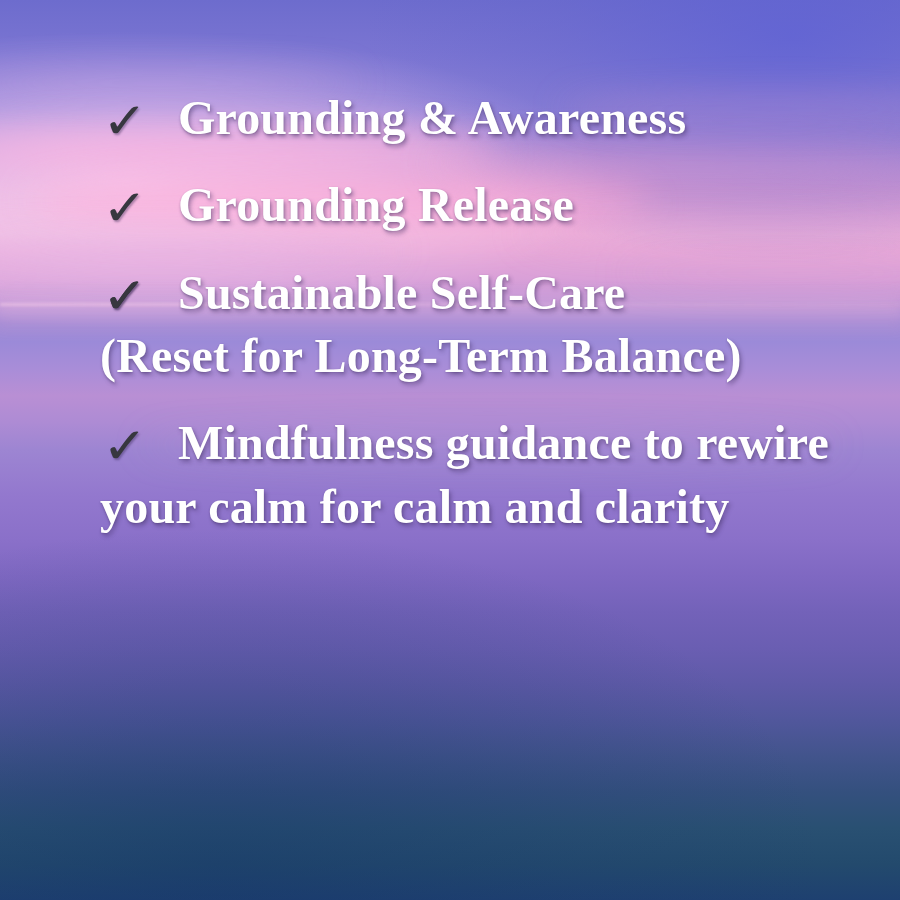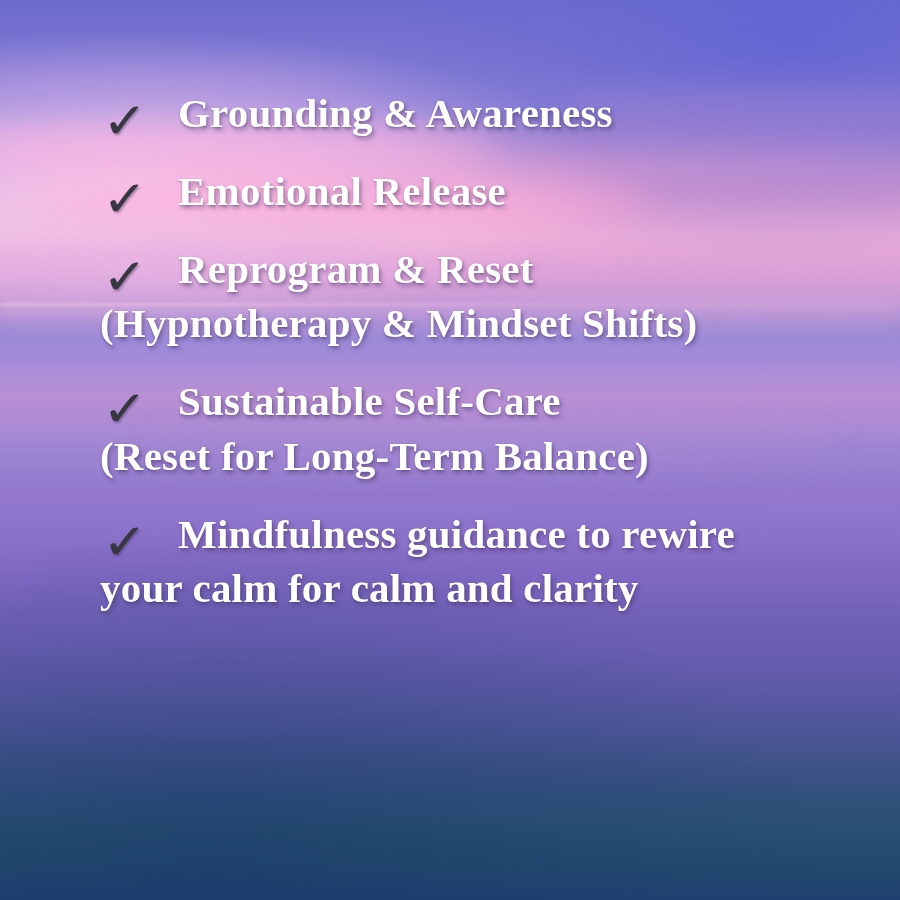--- a/index.html
+++ b/index.html
@@ -161,21 +161,21 @@
     font-size: 50px;
     line-height: 1;
     font-family: "DejaVu Sans", sans-serif;
     font-weight: 400;
     transform: translateY(-2px) scaleX(1.08);
     text-shadow: 1px 2px 2px rgba(40,30,70,.35);
   }
   .benefit-lines {
     color: #ffffff;
     font-weight: 700;
-    font-size: 41px;
+    font-size: 48px;
     line-height: 1.32;
     letter-spacing: .2px;
     text-shadow:
       2px 3px 4px rgba(62, 44, 96, .45),
       0 1px 2px rgba(60, 44, 92, .30);
   }
   .benefit-lines .line-1 {
     display: block;
     text-indent: 78px;
   }
@@ -226,30 +226,26 @@
     <div class="benefit b1">
       <span class="check-icon">✓</span>
       <div class="benefit-lines">
         <span class="line-1">Grounding &amp; Awareness</span>
       </div>
     </div>
 
     <div class="benefit b2">
       <span class="check-icon">✓</span>
       <div class="benefit-lines">
-        <span class="line-1">Emotional Release</span>
+        <span class="line-1">Grounding Release</span>
       </div>
     </div>
 
     <div class="benefit b3">
       <span class="check-icon">✓</span>
-      <div class="benefit-lines">
-        <span class="line-1">Reprogram &amp; Reset</span>
-        <span class="line-2">(Hypnotherapy &amp; Mindset Shifts)</span>
-      </div>
     </div>
 
     <div class="benefit b4">
       <span class="check-icon">✓</span>
       <div class="benefit-lines">
         <span class="line-1">Sustainable Self-Care</span>
         <span class="line-2">(Reset for Long-Term Balance)</span>
       </div>
     </div>
 

